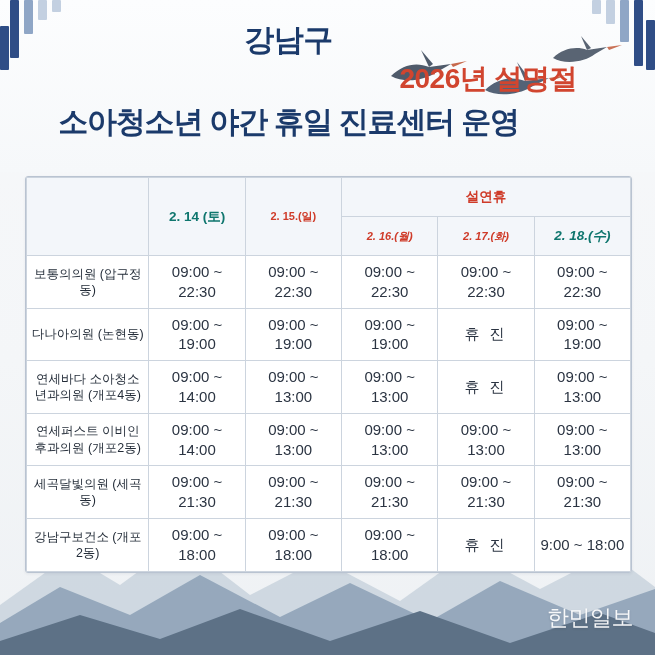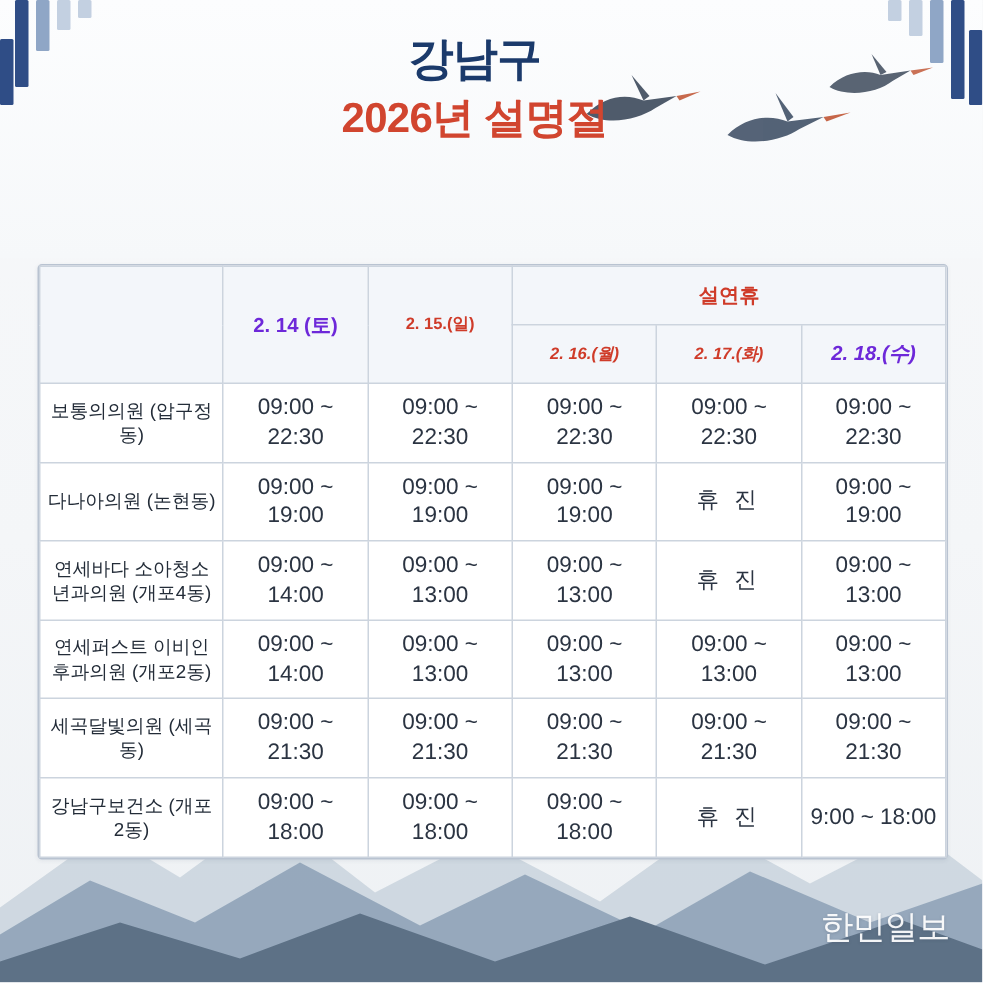--- a/index.html
+++ b/index.html
@@ -61,36 +61,36 @@
     opacity: .85;
   }
 
   
   .titlewrap {
     position: absolute;
     left: 0; top: 22px;
     width: 577px;
     text-align: center;
     z-index: 5;
-    margin-left: 28px;
   }
   .t1 {
     font-size: 30px;
     font-weight: bold;
     color: #1b3a6b;
     letter-spacing: -0.5px;
     line-height: 1.18;
   }
   .t2 {
     font-size: 28px;
     font-weight: bold;
     color: #d1452f;
     letter-spacing: -0.5px;
     line-height: 1.3;
     margin-top: 4px;
+    text-align: right;
   }
   .t3 {
     font-size: 30px;
     font-weight: bold;
     color: #1b3a6b;
     letter-spacing: -1.2px;
     line-height: 1.3;
     margin-top: 4px;
   }
 
@@ -129,21 +129,21 @@
   th {
     background: #f3f6fa;
     font-weight: bold;
   }
   thead tr:first-child th { height: 26px; }
   thead tr:nth-child(2) th { height: 26px; font-style: italic; }
 
   .col-name { width: 122px; }
   .col-day  { width: 96px; }
 
-  .th-blue  { color: #6d28d9; font-size: 13.5px; }
+  .th-blue  { color: #0f766e; font-size: 13.5px; }
   .th-red   { color: #cf3b29; font-size: 11px; }
   .th-span  { color: #cf3b29; font-size: 13.5px; }
 
   .corner-cell { background: #f3f6fa; }
 
   td.name {
     font-size: 12.5px;
     color: #232c38;
     line-height: 1.3;
     padding: 7px 4px;
@@ -243,20 +243,21 @@
     <g fill="#3d4a5c" opacity="0.85">
       <path d="M176 24 C186 14, 200 12, 210 16 L230 13 L218 20 C208 28, 188 31, 176 24 Z"></path>
       <path d="M210 16 L204 2 L214 14 Z"></path>
       <path d="M230 13 L245 11 L232 16 Z" fill="#c25a3a"></path>
     </g>
   </svg>
 
   <div class="titlewrap">
     <div class="t1">강남구</div>
     <div class="t2">2026년 설명절</div>
+    <div class="t3">소아청소년 야간 휴일 진료센터 운영</div>
   </div>
 
   <div class="tablewrap">
     <table>
       <colgroup>
         <col class="col-name">
           <col class="col-day">
           <col class="col-day">
         <col class="col-day">
           <col class="col-day">

